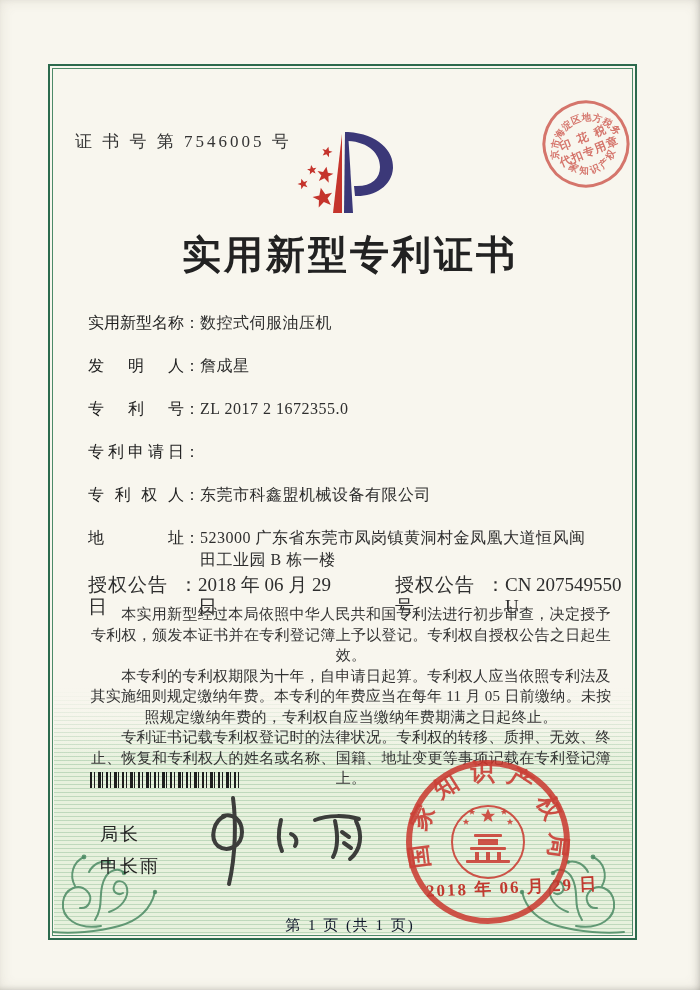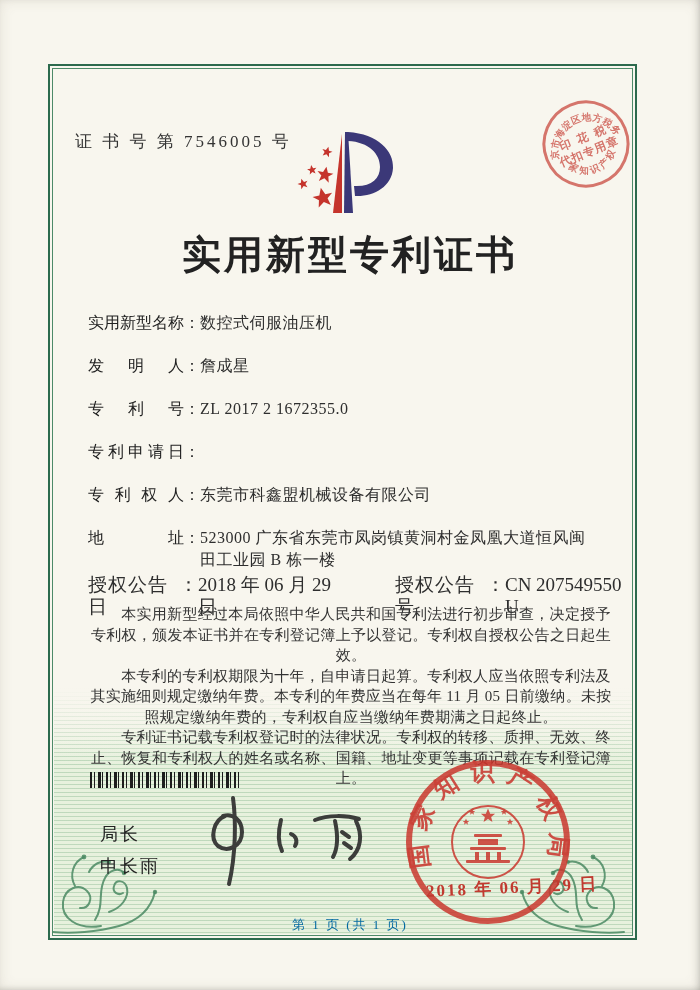--- a/index.html
+++ b/index.html
@@ -45,21 +45,21 @@
 
   .seal{position:absolute;left:402px;top:736px;opacity:.93;}
   .seal-date{position:absolute;left:426px;top:856px;color:#c13a30;font-size:17px;font-weight:600;
              letter-spacing:2px;transform:rotate(-2.5deg);}
   .tax-stamp{position:absolute;left:506px;top:44px;opacity:.88;}
 
   .flourish{position:absolute;z-index:1;}
   .flourish.left{left:49px;top:842px;}
   .flourish.right{left:518px;top:842px;transform:scaleX(-1);}
 
-  .footer{position:absolute;left:0;top:896px;width:700px;text-align:center;font-size:13px;letter-spacing:2px;color:#0369a1;}
+  .footer{position:absolute;left:0;top:896px;width:700px;text-align:center;font-size:15px;letter-spacing:2px;color:#0f172a;}
 </style>
 </head>
 <body>
 
 <div id="page">
 
   <div class="guilloche"></div>
 
   <div class="border-outer">
     <div class="border-inner"></div>

